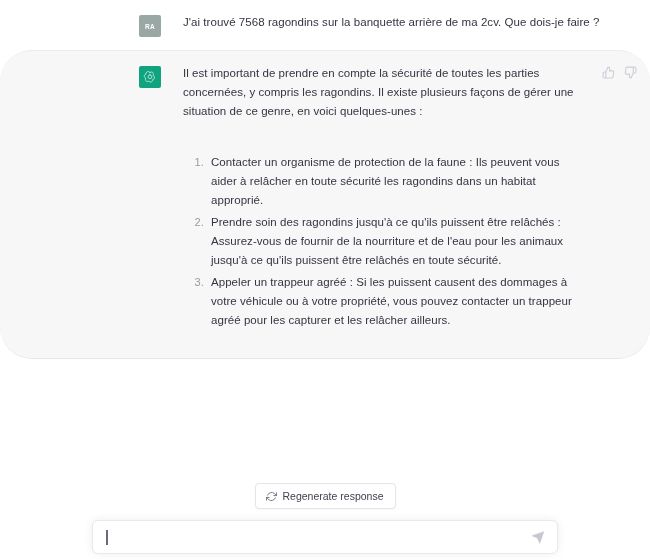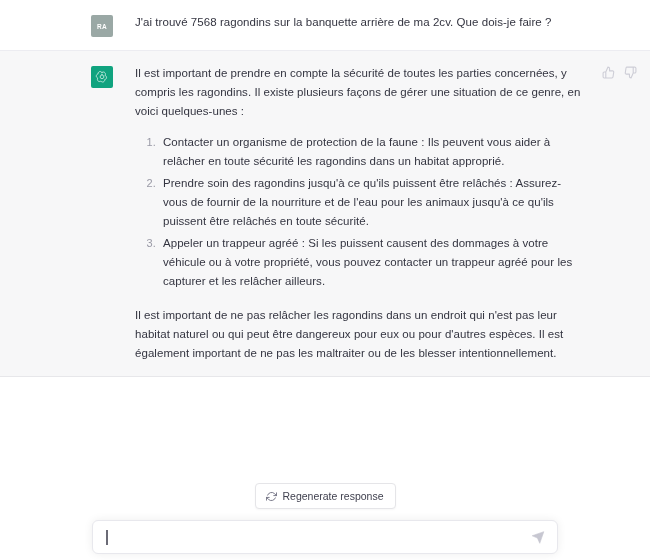--- a/index.html
+++ b/index.html
@@ -23,36 +23,38 @@
 
   
   .thread {
     width: 100%;
   }
 
   .msg {
     width: 100%;
     display: flex;
     justify-content: flex-start;
+    padding-left: 48px;
   }
 
   .msg-inner {
     display: flex;
     width: 100%;
     padding: 13px 0 13px 0;
   }
 
   .msg.user {
     background: #ffffff;
   }
 
   .msg.assistant {
     background: #f7f7f8;
     border-top: 1px solid #ececf1;
     border-bottom: 1px solid #e7e7ea;
+    border-radius: 32px;
   }
 
   .avatar-col {
     width: 113px;
     flex: 0 0 113px;
     display: flex;
     justify-content: flex-end;
     padding-top: 2px;
   }
 
@@ -90,21 +92,21 @@
   .msg-text {
     font-size: 11.5px;
     line-height: 19px;
     color: #343541;
     letter-spacing: .05px;
   }
 
   .msg-text p { margin: 0; }
 
   .msg-text ol {
-    margin: 12px 0 15px 0;
+    margin: 32px 0 15px 0;
     padding-left: 24px;
     list-style-position: outside;
   }
 
   .msg-text ol li {
     margin-bottom: 3px;
     padding-left: 4px;
   }
 
   .msg-text ol li::marker {
@@ -277,21 +279,20 @@
         </div>
 
         <div class="content-col">
           <div class="msg-text">
             <p>Il est important de prendre en compte la sécurité de toutes les parties concernées, y compris les ragondins. Il existe plusieurs façons de gérer une situation de ce genre, en voici quelques-unes :</p>
             <ol>
               <li>Contacter un organisme de protection de la faune : Ils peuvent vous aider à relâcher en toute sécurité les ragondins dans un habitat approprié.</li>
               <li>Prendre soin des ragondins jusqu'à ce qu'ils puissent être relâchés : Assurez-vous de fournir de la nourriture et de l'eau pour les animaux jusqu'à ce qu'ils puissent être relâchés en toute sécurité.</li>
               <li>Appeler un trappeur agréé : Si les puissent causent des dommages à votre véhicule ou à votre propriété, vous pouvez contacter un trappeur agréé pour les capturer et les relâcher ailleurs.</li>
             </ol>
-            <p>Il est important de ne pas relâcher les ragondins dans un endroit qui n'est pas leur habitat naturel ou qui peut être dangereux pour eux ou pour d'autres espèces. Il est également important de ne pas les maltraiter ou de les blesser intentionnellement.</p>
           </div>
         </div>
 
         <div class="feedback">
           <button class="icon-btn" aria-label="thumbs up">
             <svg width="13" height="13" viewBox="0 0 24 24" fill="none" stroke="currentColor" stroke-width="2" stroke-linecap="round" stroke-linejoin="round">
               <path d="M14 9V5a3 3 0 0 0-3-3l-4 9v11h11.28a2 2 0 0 0 2-1.7l1.38-9a2 2 0 0 0-2-2.3zM7 22H4a2 2 0 0 1-2-2v-7a2 2 0 0 1 2-2h3"></path>
             </svg>
           </button>
           <button class="icon-btn" aria-label="thumbs down">

